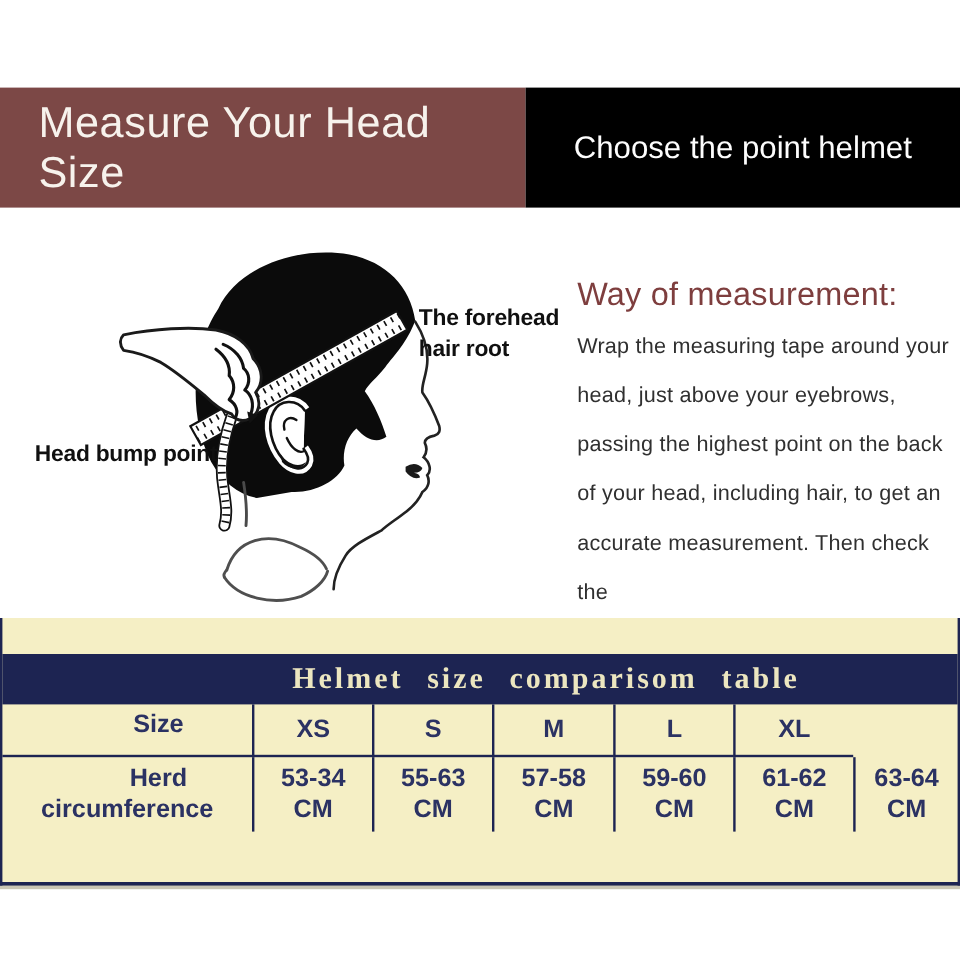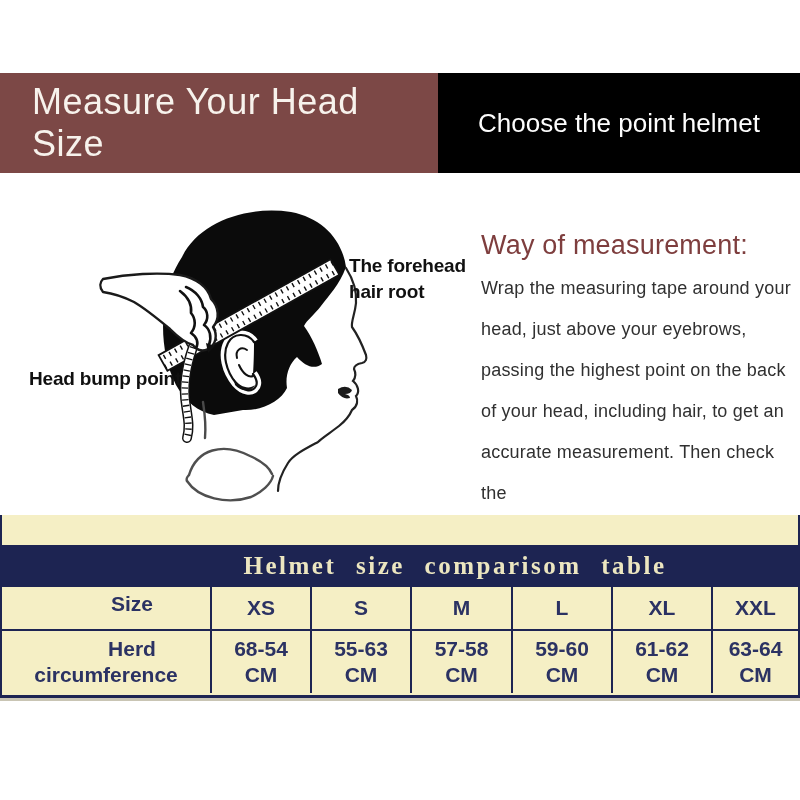--- a/index.html
+++ b/index.html
@@ -35,21 +35,21 @@
   #measure{position:absolute;left:481px;top:230px;width:315px;}
   #measure h2{
     color:var(--heading-maroon);font-size:27px;font-weight:normal;letter-spacing:.2px;
   }
   #measure p{
     margin-top:7px;color:var(--body-text);font-size:18px;line-height:41px;
     letter-spacing:.2px;white-space:pre-line;
   }
   
   #table{
-    position:absolute;left:0;top:515px;width:800px;height:183px;background:var(--cream);
+    position:absolute;left:0;top:515px;width:800px;height:223px;background:var(--cream);
     border-left:2px solid var(--navy);border-right:2px solid var(--navy);
     border-bottom:3px solid var(--navy);box-shadow:0 3px 0 #c9c5b4;
   }
   #table-band{
     margin-top:30px;height:42px;background:var(--navy);display:flex;align-items:center;justify-content:center;
   }
   #table-band span{
     transform:translateX(55px);
     font-family:"Liberation Serif", serif;font-weight:bold;font-size:25px;
     letter-spacing:2.5px;word-spacing:11px;color:var(--cream-text);
@@ -161,26 +161,25 @@
     <div id="table-band">
       <span>Helmet size comparisom table</span>
     </div>
     <div class="trow trow1">
       <div class="cell first">Size</div>
       <div class="cell">XS</div>
       <div class="cell">S</div>
       <div class="cell">M</div>
       <div class="cell">L</div>
       <div class="cell">XL</div>
-      <div class="cell">XXL</div>
     </div>
     <div class="trow trow2">
       <div class="cell first">Herd
 circumference</div>
-      <div class="cell">68-54
+      <div class="cell">53-34
 CM</div>
       <div class="cell">55-63
 CM</div>
       <div class="cell">57-58
 CM</div>
       <div class="cell">59-60
 CM</div>
       <div class="cell">61-62
 CM</div>
       <div class="cell">63-64

